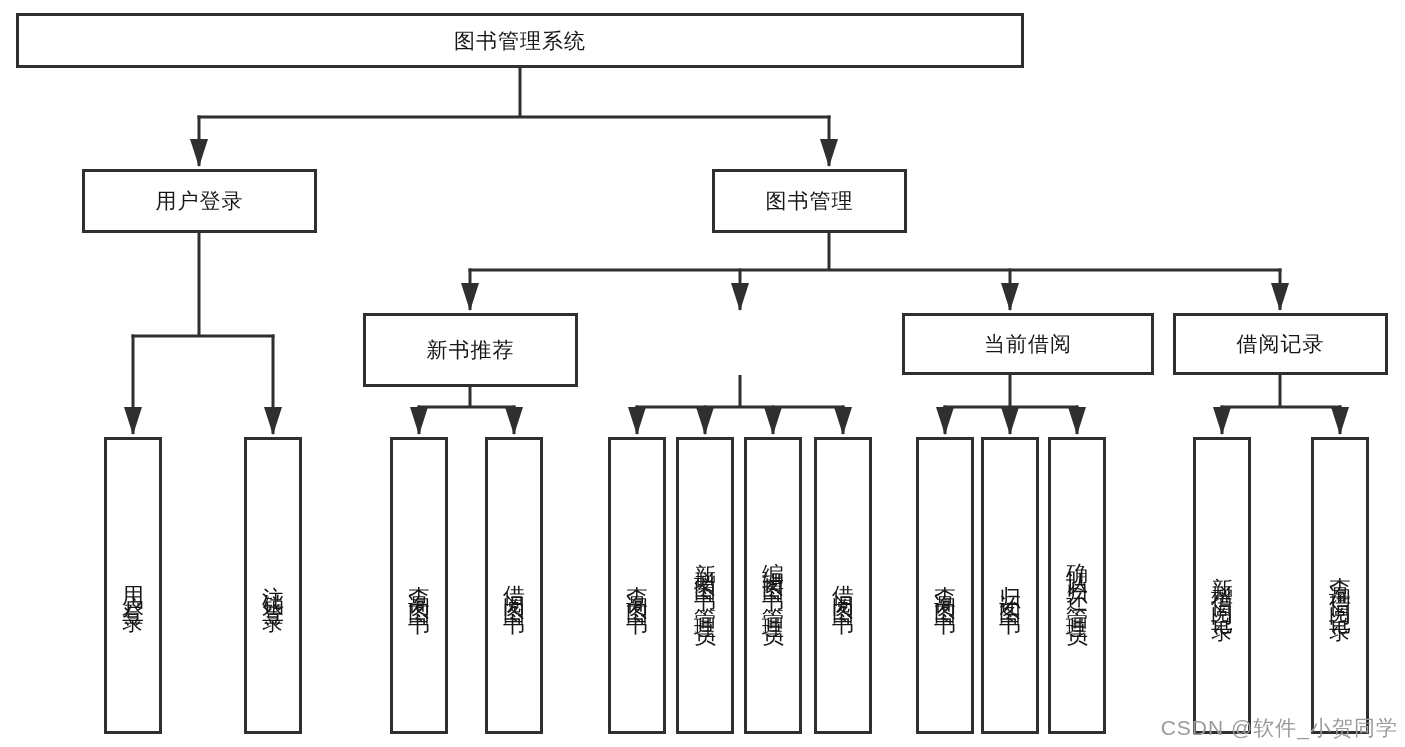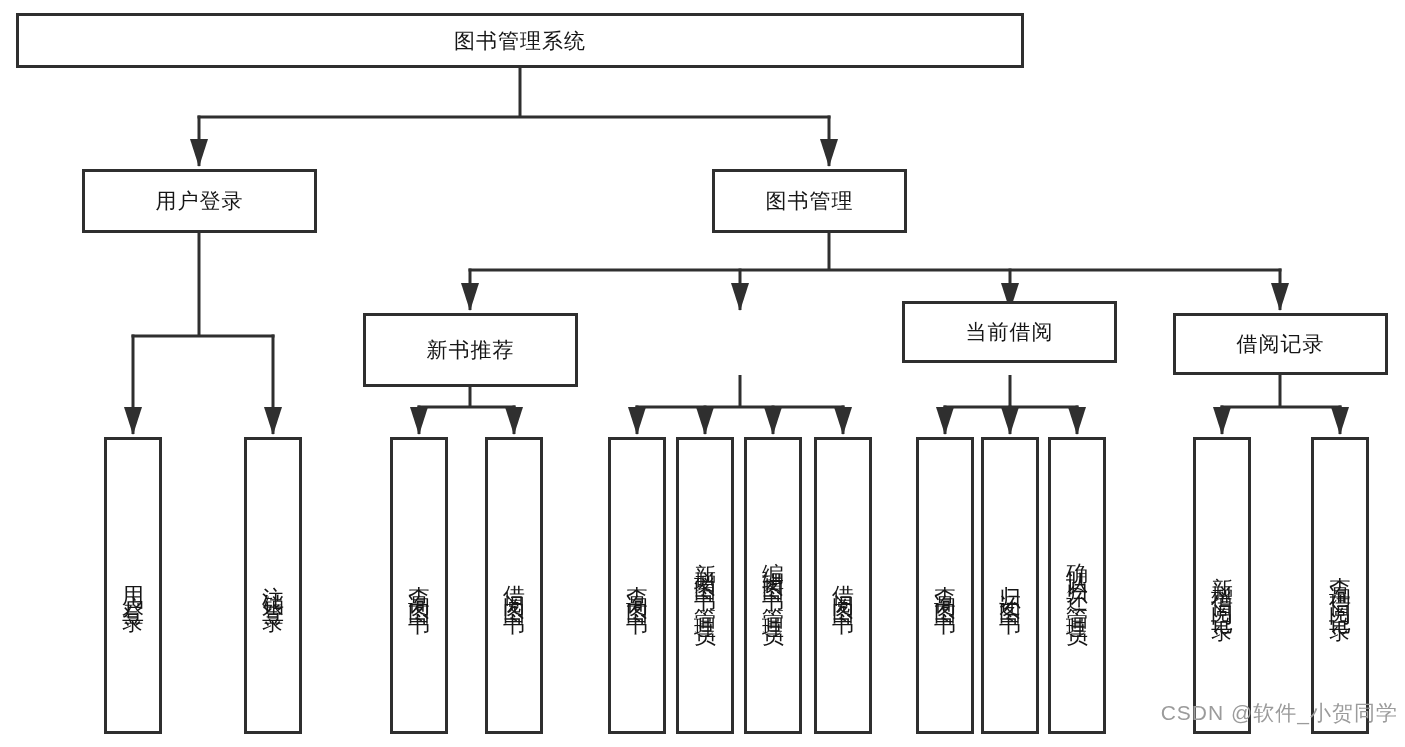--- a/index.html
+++ b/index.html
@@ -40,21 +40,21 @@
     writing-mode: vertical-rl;
     text-orientation: mixed;
     letter-spacing: 9px;
     line-height: 1.1;
     font-size: 22px;
     white-space: normal;
   }
   .watermark {
     position: absolute;
     right: 7px;
-    bottom: 20px;
+    bottom: 5px;
     font-size: 21px;
     color: #9b9b9b;
     letter-spacing: 1px;
     z-index: 3;
     text-align: right;
   }
 </style>
 </head>
 <body>
 
@@ -109,21 +109,21 @@
       <line x1="1340" y1="405.5" x2="1340" y2="434" marker-end="url(#arrow)"></line>
     </g>
   </svg>
 
   <div class="node" style="left:16px; top:13px; width:1008px; height:55px">图书管理系统</div>
 
   <div class="node" style="left:82px; top:169px; width:235px; height:64px">用户登录</div>
   <div class="node" style="left:712px; top:169px; width:195px; height:64px">图书管理</div>
 
   <div class="node" style="left:363px; top:313px; width:215px; height:74px">新书推荐</div>
-  <div class="node" style="left:902px; top:301px; width:215px; height:62px">当前借阅</div>
+  <div class="node" style="left:902px; top:313px; width:252px; height:62px">当前借阅</div>
   <div class="node" style="left:1173px; top:313px; width:215px; height:62px">借阅记录</div>
 
   <div class="node v" style="left:104px; top:437px; width:58px; height:297px">用户登录</div>
   <div class="node v" style="left:244px; top:437px; width:58px; height:297px">注销登录</div>
 
   <div class="node v" style="left:390px; top:437px; width:58px; height:297px">查询图书</div>
   <div class="node v" style="left:485px; top:437px; width:58px; height:297px">借阅图书</div>
 
   <div class="node v" style="left:608px; top:437px; width:58px; height:297px">查询图书</div>
   <div class="node v" style="left:676px; top:437px; width:58px; height:297px">新增图书（管理员）</div>

